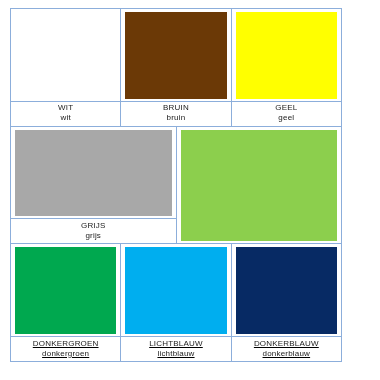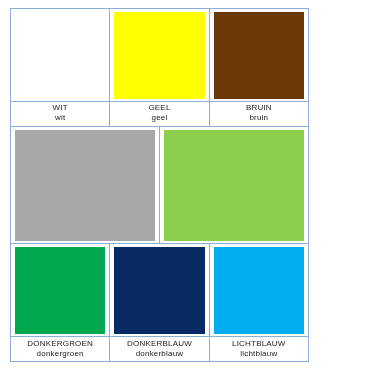--- a/index.html
+++ b/index.html
@@ -10,21 +10,21 @@
     width: 380px;
     height: 380px;
     background: #ffffff;
     font-family: "Liberation Sans", sans-serif;
     overflow: hidden;
   }
   #color-table {
     position: absolute;
     left: 10px;
     top: 8px;
-    width: 299px;
+    width: 332px;
     height: 354px;
     border: 1px solid #8caedb;
     box-sizing: border-box;
     border-collapse: collapse;
     display: flex;
     flex-direction: column;
   }
   .grid-row {
     display: flex;
     flex-direction: row;
@@ -40,20 +40,21 @@
     box-sizing: border-box;
   }
   .grid-cell:last-child {
     border-right: none;
   }
   .grid-row {
     border-bottom: 1px solid #8caedb;
   }
   .grid-row:last-child {
     border-bottom: none;
+    text-decoration: underline;
   }
   .swatch-wrap {
     flex: 1 1 auto;
     min-height: 0;
     padding: 3px 4px 2px 4px;
     box-sizing: border-box;
     display: flex;
   }
   .swatch {
     flex: 1 1 auto;
@@ -91,42 +92,46 @@
       <div class="swatch-wrap">
         <div class="swatch" style="background: rgb(255, 255, 255);"></div>
       </div>
       <div class="label-cell">
         <div class="label-upper">WIT</div>
         <div class="label-lower">wit</div>
       </div>
     </div>
     <div class="grid-cell">
       <div class="swatch-wrap">
+        <div class="swatch" style="background: rgb(107, 57, 6);"></div>
+      </div>
+      <div class="label-cell">
+        <div class="label-upper">BRUIN</div>
+        <div class="label-lower">bruin</div>
+      </div>
+    </div>
+    <div class="grid-cell">
+      <div class="swatch-wrap">
         <div class="swatch" style="background: rgb(255, 255, 0);"></div>
       </div>
       <div class="label-cell">
         <div class="label-upper">GEEL</div>
         <div class="label-lower">geel</div>
-      </div>
-    </div>
-    <div class="grid-cell">
-      <div class="swatch-wrap">
-        <div class="swatch" style="background: rgb(107, 57, 6);"></div>
-      </div>
-      <div class="label-cell">
-        <div class="label-upper">BRUIN</div>
-        <div class="label-lower">bruin</div>
       </div>
     </div>
   </div>
 
   <div class="grid-row">
     <div class="grid-cell">
       <div class="swatch-wrap">
         <div class="swatch" style="background: rgb(168, 168, 168);"></div>
+      </div>
+      <div class="label-cell">
+        <div class="label-upper">GRIJS</div>
+        <div class="label-lower">grijs</div>
       </div>
     </div>
     <div class="grid-cell">
       <div class="swatch-wrap">
         <div class="swatch" style="background: rgb(140, 207, 77);"></div>
       </div>
     </div>
   </div>
 
   <div class="grid-row">
@@ -134,31 +139,31 @@
       <div class="swatch-wrap">
         <div class="swatch" style="background: rgb(0, 168, 79);"></div>
       </div>
       <div class="label-cell">
         <div class="label-upper">DONKERGROEN</div>
         <div class="label-lower">donkergroen</div>
       </div>
     </div>
     <div class="grid-cell">
       <div class="swatch-wrap">
+        <div class="swatch" style="background: rgb(0, 174, 239);"></div>
+      </div>
+      <div class="label-cell">
+        <div class="label-upper">LICHTBLAUW</div>
+        <div class="label-lower">lichtblauw</div>
+      </div>
+    </div>
+    <div class="grid-cell">
+      <div class="swatch-wrap">
         <div class="swatch" style="background: rgb(7, 42, 100);"></div>
       </div>
       <div class="label-cell">
         <div class="label-upper">DONKERBLAUW</div>
         <div class="label-lower">donkerblauw</div>
       </div>
     </div>
-    <div class="grid-cell">
-      <div class="swatch-wrap">
-        <div class="swatch" style="background: rgb(0, 174, 239);"></div>
-      </div>
-      <div class="label-cell">
-        <div class="label-upper">LICHTBLAUW</div>
-        <div class="label-lower">lichtblauw</div>
-      </div>
-    </div>
   </div>
 
 </div>
 
 </body></html>

